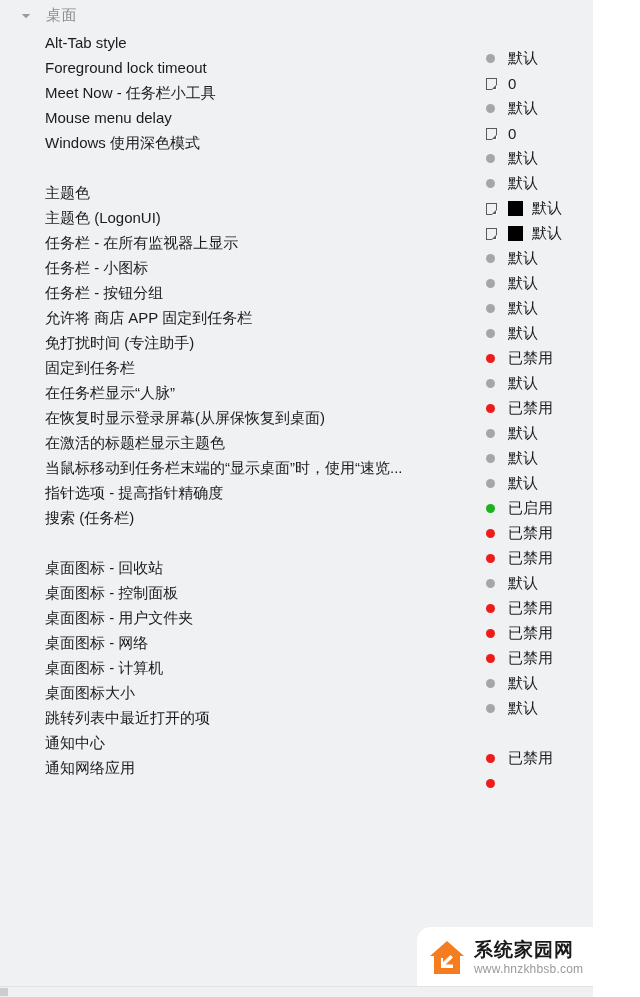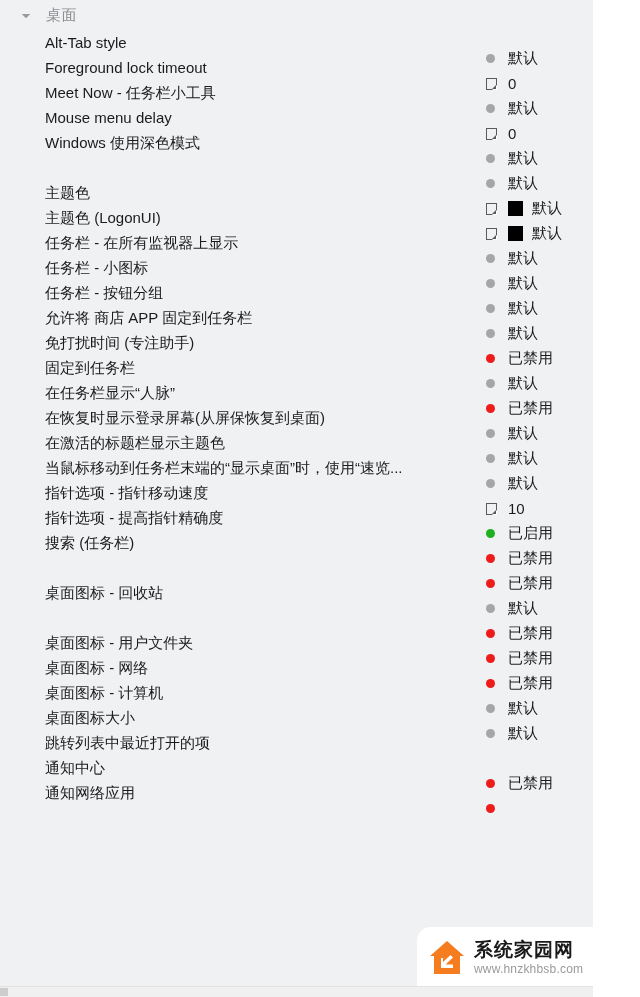--- a/index.html
+++ b/index.html
@@ -331,27 +331,20 @@
         </div>
       </div>
       <div class="row">
         <div class="row-label">当鼠标移动到任务栏末端的“显示桌面”时，使用“速览...</div>
         <div class="row-value">
           <span class="dot default"></span>
           <span class="value-text">默认</span>
         </div>
       </div>
       <div class="row">
-        <div class="row-label">指针选项 - 指针移动速度</div>
-        <div class="row-value">
-          <span class="page-icon"></span>
-          <span class="value-text">10</span>
-        </div>
-      </div>
-      <div class="row">
         <div class="row-label">指针选项 - 提高指针精确度</div>
         <div class="row-value">
           <span class="dot enabled"></span>
           <span class="value-text">已启用</span>
         </div>
       </div>
       <div class="row">
         <div class="row-label">搜索 (任务栏)</div>
         <div class="row-value">
           <span class="dot disabled"></span>
@@ -365,20 +358,21 @@
         </div>
       </div>
       <div class="row">
         <div class="row-label">桌面图标 - 回收站</div>
         <div class="row-value">
           <span class="dot default"></span>
           <span class="value-text">默认</span>
         </div>
       </div>
       <div class="row">
+        <div class="row-label">桌面图标 - 控制面板</div>
         <div class="row-value">
           <span class="dot disabled"></span>
           <span class="value-text">已禁用</span>
         </div>
       </div>
       <div class="row">
         <div class="row-label">桌面图标 - 用户文件夹</div>
         <div class="row-value">
           <span class="dot disabled"></span>
           <span class="value-text">已禁用</span>

